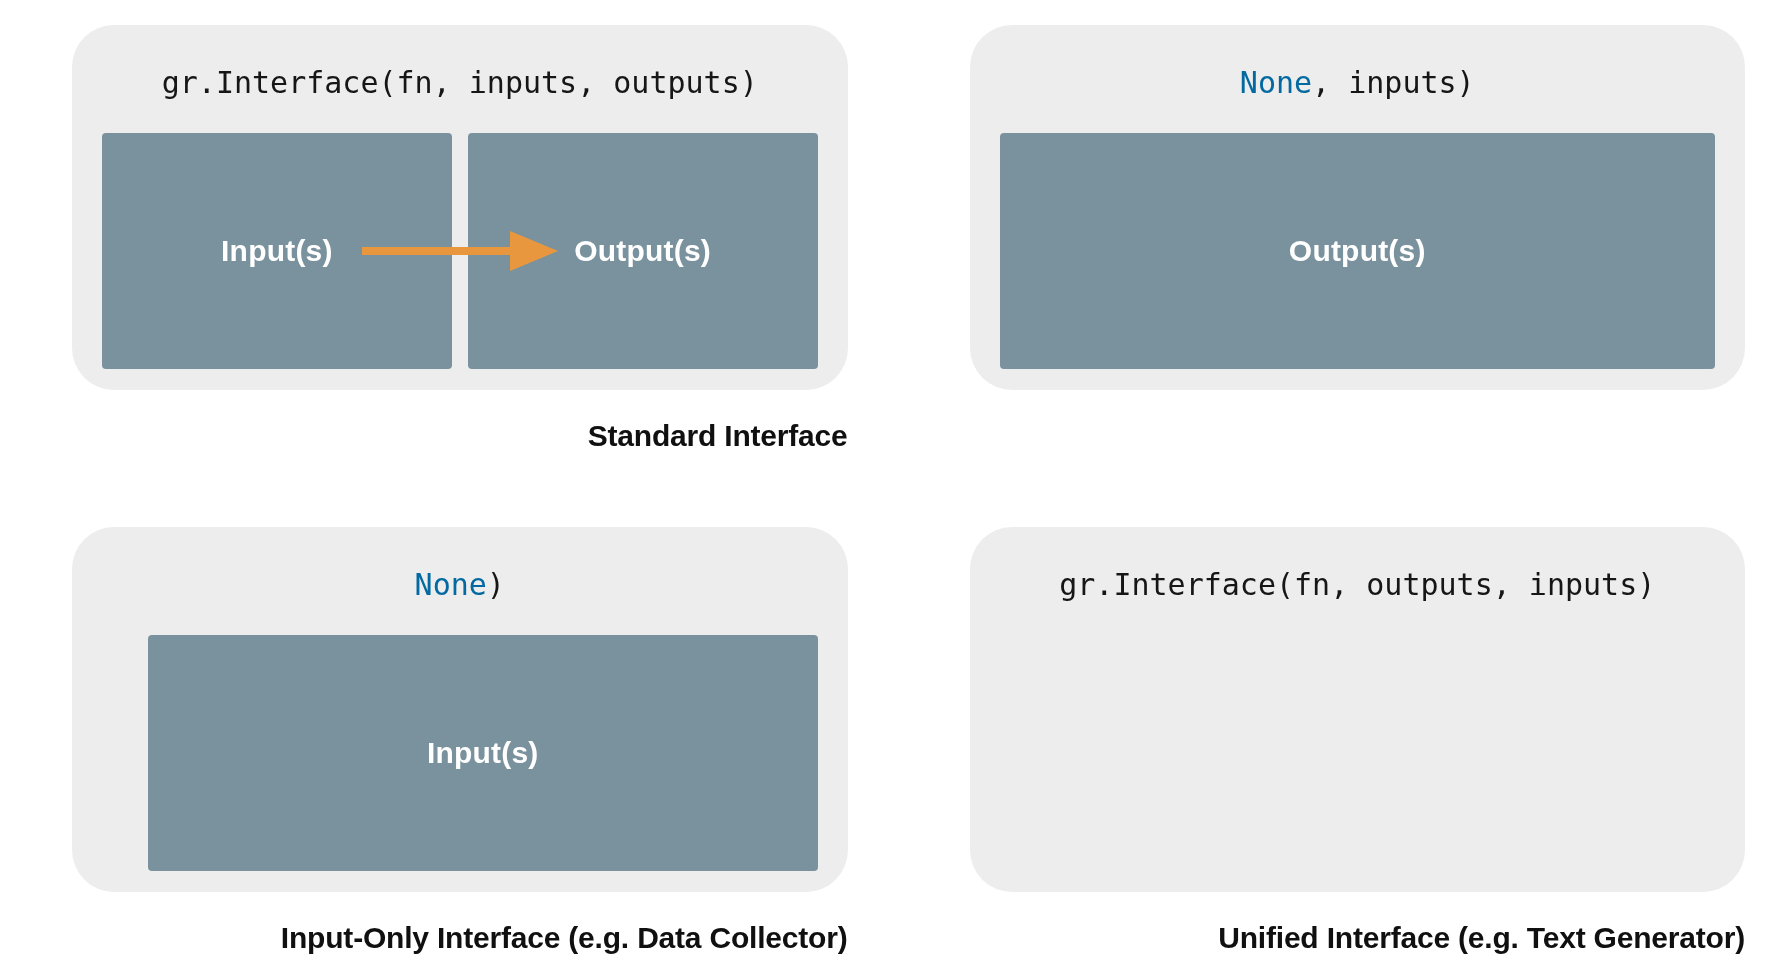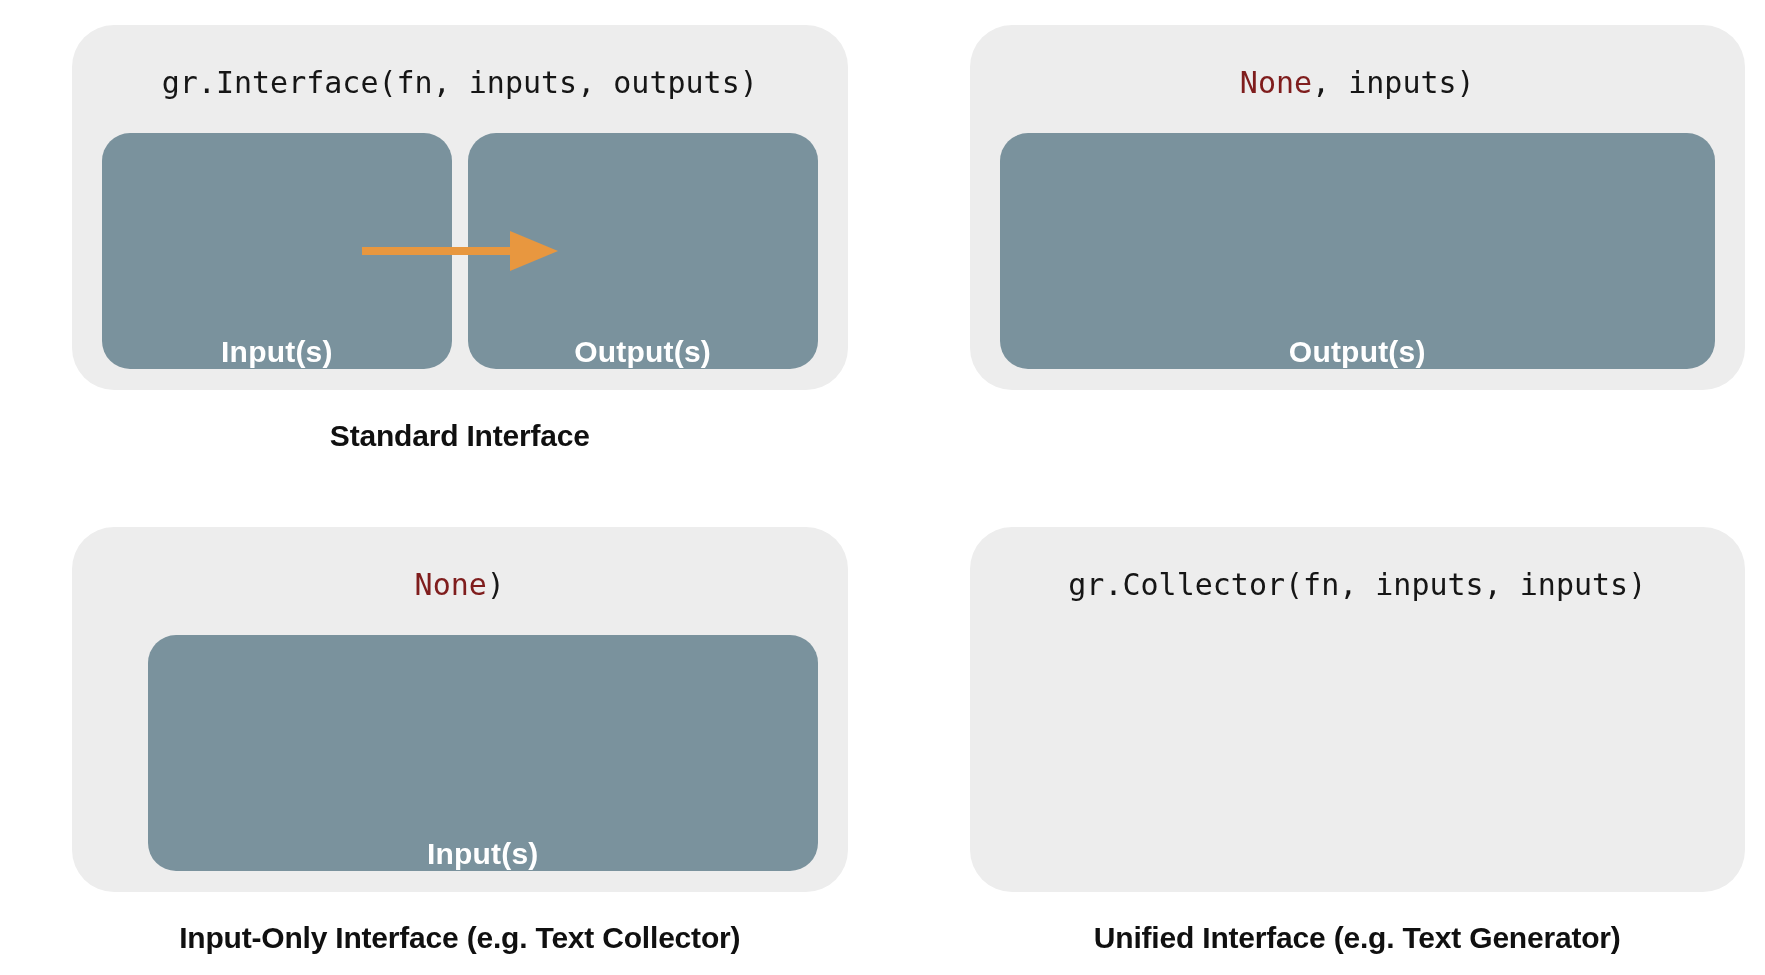--- a/index.html
+++ b/index.html
@@ -33,53 +33,53 @@
     height: 102px;
     display: flex;
     align-items: center;
     justify-content: center;
     padding-top: 6px;
     font-family: "DejaVu Sans Mono", "Liberation Mono", monospace;
     font-size: 30px;
     color: #161616;
   }
   .code-row span { white-space: pre; }
-  .code-orange { color: #7f1d1d; }
+  .code-orange { color: #0369a1; }
   .boxes-row {
     height: 236px;
     display: flex;
     gap: 16px;
     position: relative;
   }
   .box {
     background: #7A929D;
-    border-radius: 28px;
+    border-radius: 4px;
     flex: 1;
     display: flex;
-    align-items: flex-end;
+    align-items: center;
     justify-content: center;
     color: #ffffff;
     font-size: 30px;
     font-weight: 700;
     letter-spacing: 0.2px;
   }
   .box-inset-left { margin-left: 46px; }
   .arrow-wrap {
     position: absolute;
     left: 50%;
     top: 50%;
     transform: translate(-50%, -50%);
     width: 196px;
     height: 44px;
     pointer-events: none;
   }
   .caption {
     margin-top: 28px;
     line-height: 36px;
-    text-align: center;
+    text-align: right;
     font-size: 30px;
     font-weight: 700;
     color: #101010;
     letter-spacing: -0.2px;
   }
   .sync-icon { margin-left: 14px; flex: 0 0 auto; }
 </style>
 </head>
 <body>
 
@@ -129,27 +129,27 @@
       <div class="code-row">
           <span class="code-orange">None</span>
           <span>)</span>
         </div>
       <div class="boxes-row">
         <div class="box box-inset-left">
           <span>Input(s)</span>
         </div>
       </div>
     </div>
-    <div class="caption">Input-Only Interface (e.g. Text Collector)</div>
+    <div class="caption">Input-Only Interface (e.g. Data Collector)</div>
   </div>
 
   <div class="cell">
     <div class="panel">
       <div class="code-row">
-          <span>gr.Collector(fn, inputs, inputs)</span>
+          <span>gr.Interface(fn, outputs, inputs)</span>
           <span class="code-orange"></span>
           <span></span>
         </div>
     </div>
     <div class="caption">Unified Interface (e.g. Text Generator)</div>
   </div>
 
 </div>
 
 </body></html>

